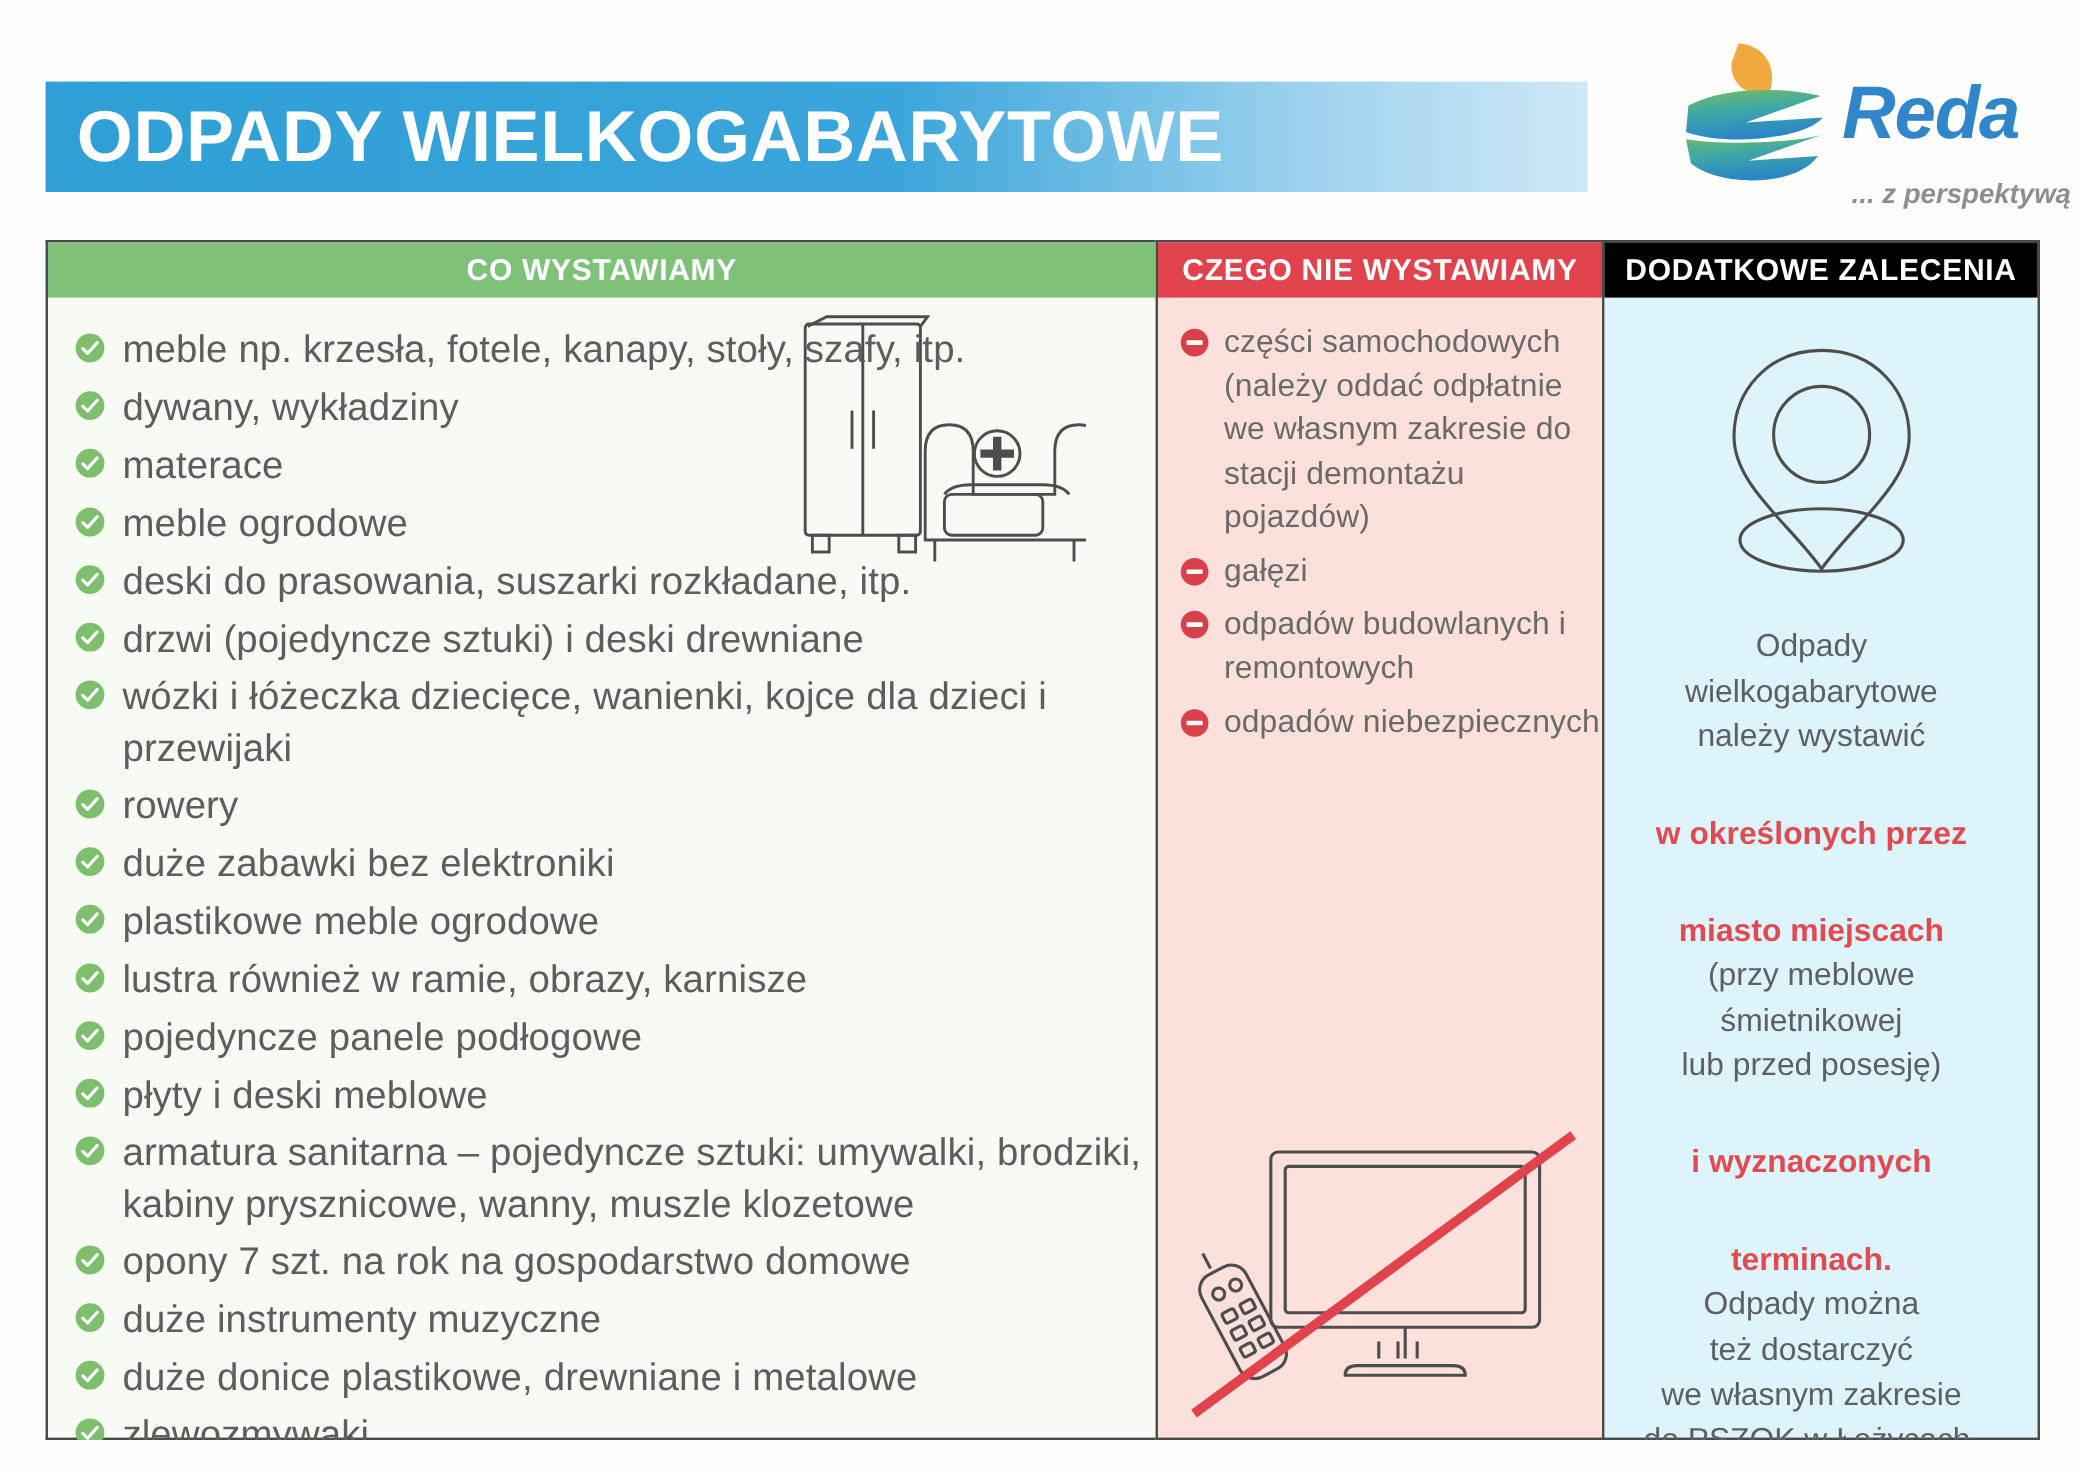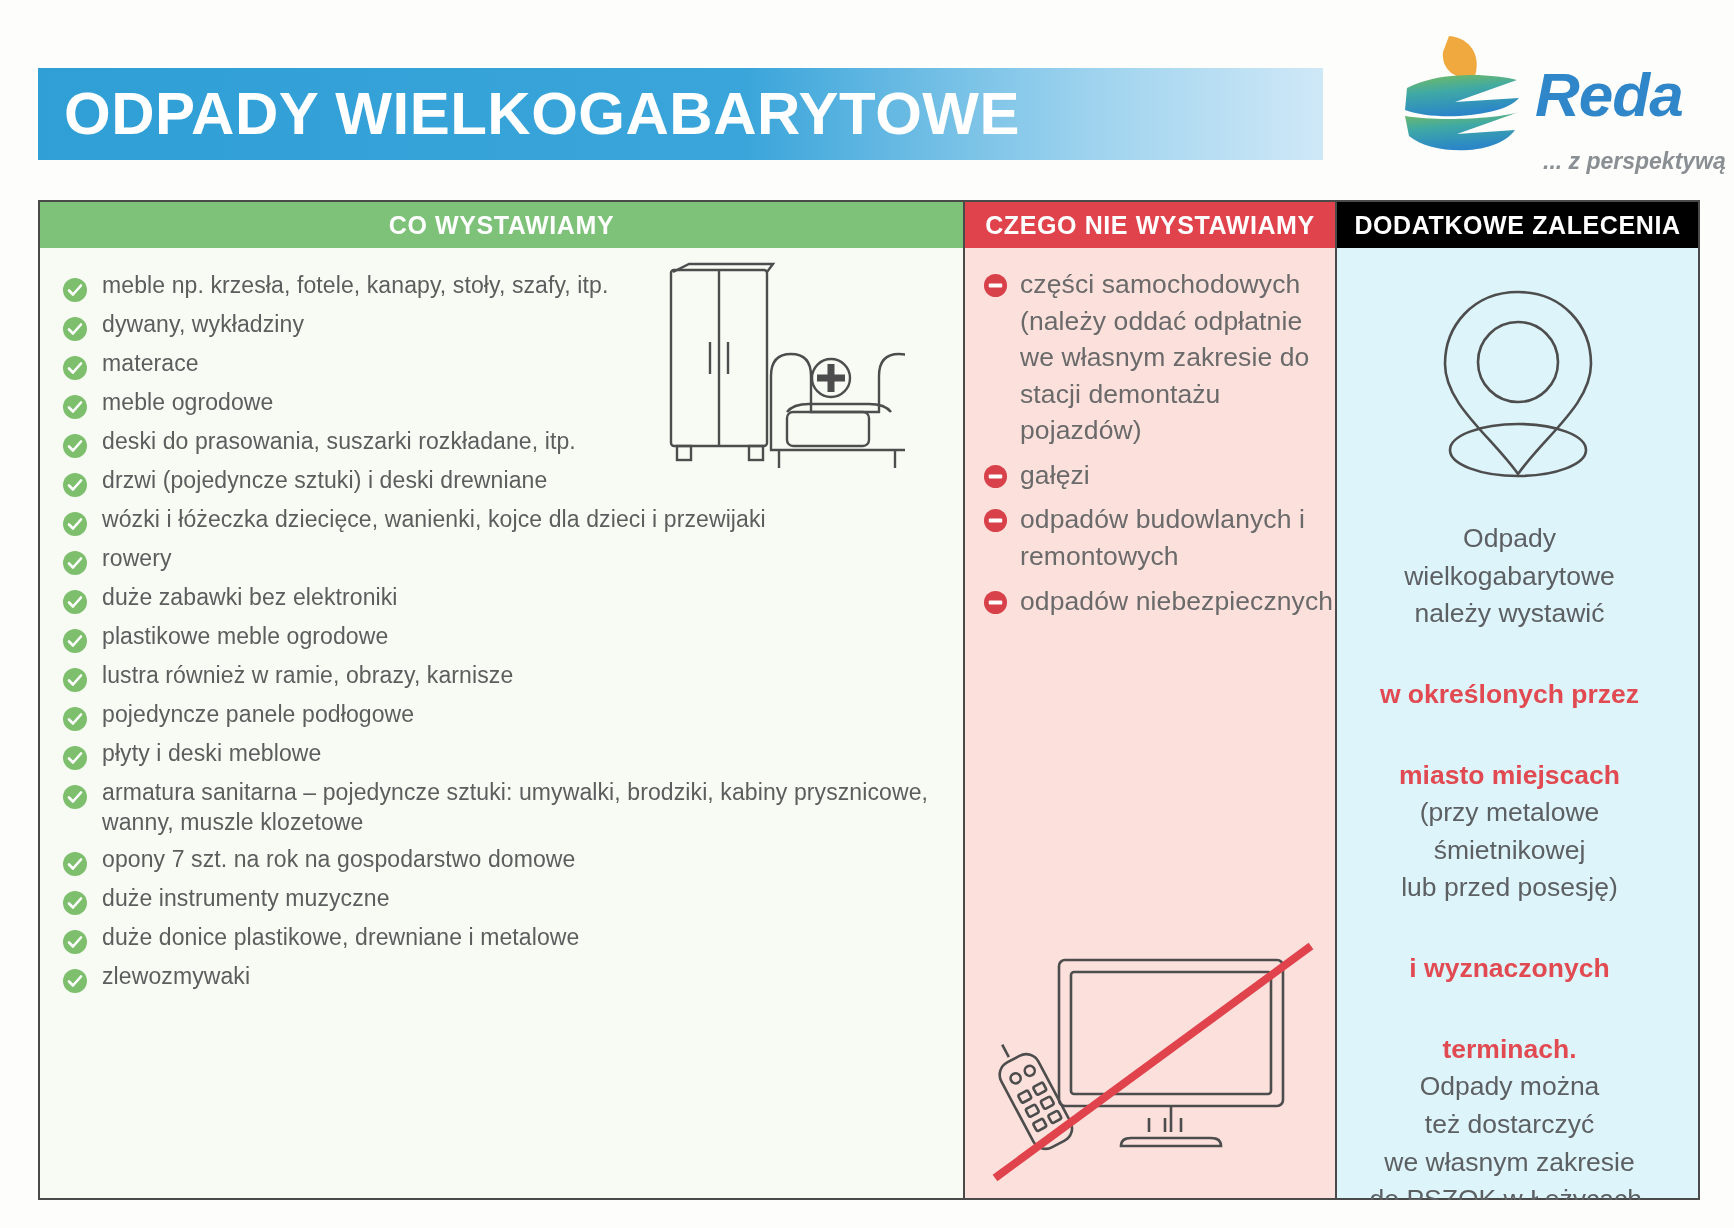--- a/index.html
+++ b/index.html
@@ -47,21 +47,21 @@
   .hdr-green { background: #7ec27a; }
   .hdr-red   { background: #e0434c; }
   .hdr-blue  { background: #000000; }
 
   .body { position: relative; height: 952px; overflow: hidden; }
 
   
   ul.list { list-style: none; padding: 22px 0 0 0; position: relative; z-index: 2; }
   ul.list li { display: flex; align-items: flex-start; padding: 0 0 0 22px; margin-bottom: 6px; }
   .ic { flex: 0 0 auto; width: 26px; height: 26px; margin-right: 14px; margin-top: 7px; }
-  .txt-g { font-size: 23px; color: #5d5d5d; line-height: 1.32; letter-spacing: 0.1px; }
+  .txt-g { font-size: 32px; color: #5d5d5d; line-height: 1.32; letter-spacing: 0.1px; }
   .txt-r { font-size: 26.5px; color: #6a6a6a; line-height: 1.38; letter-spacing: 0.1px; }
   ul.list-red { padding-top: 18px; }
   ul.list-red li { margin-bottom: 8px; padding-left: 18px; }
   ul.list-red .ic { width: 25px; height: 25px; margin-right: 12px; }
 
   
   .pin-wrap { display: flex; justify-content: center; padding-top: 30px; }
   .blue-text { text-align: center; font-size: 26.5px; color: #5d6063; line-height: 1.42;
                padding: 26px 32px 0 16px; }
   .blue-text .hl { color: #e24a52; font-weight: bold; margin-top: 43px; }
@@ -328,21 +328,21 @@
             </g>
           </svg>
         </div>
 
         <div class="blue-text">
           <div>Odpady</div>
           <div>wielkogabarytowe</div>
           <div>należy wystawić</div>
           <div class="hl">w określonych przez</div>
           <div class="hl">miasto miejscach</div>
-          <div>(przy metalowe</div>
+          <div>(przy meblowe</div>
           <div>śmietnikowej</div>
           <div>lub przed posesję)</div>
           <div class="hl">i wyznaczonych</div>
           <div class="hl">terminach.</div>
           <div>Odpady można</div>
           <div>też dostarczyć</div>
           <div>we własnym zakresie</div>
           <div>do PSZOK w Łężycach.</div>
         </div>
       </div>

